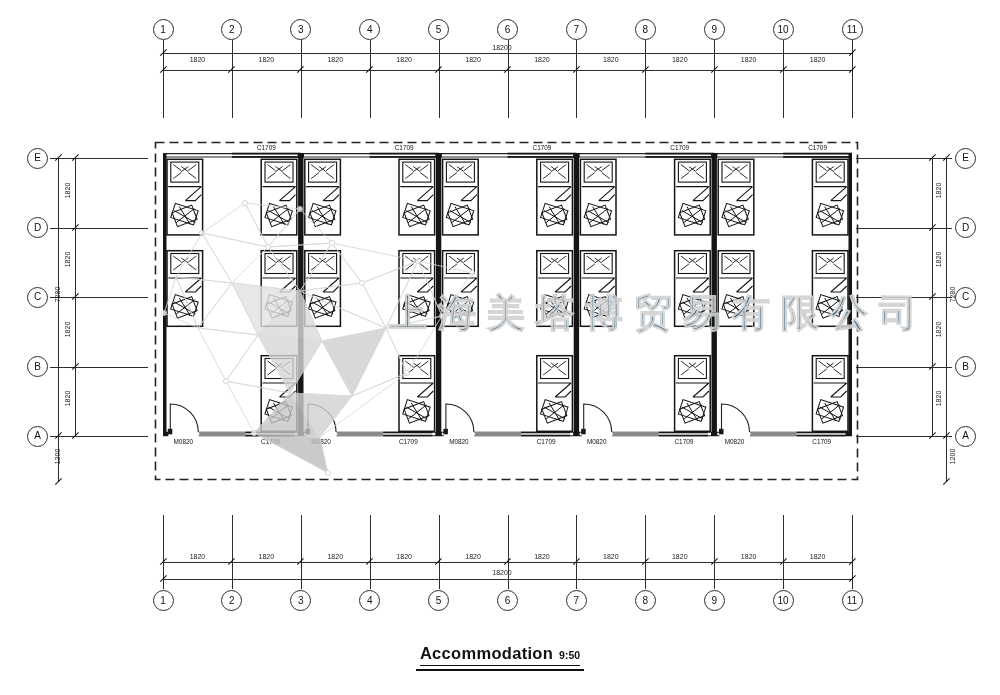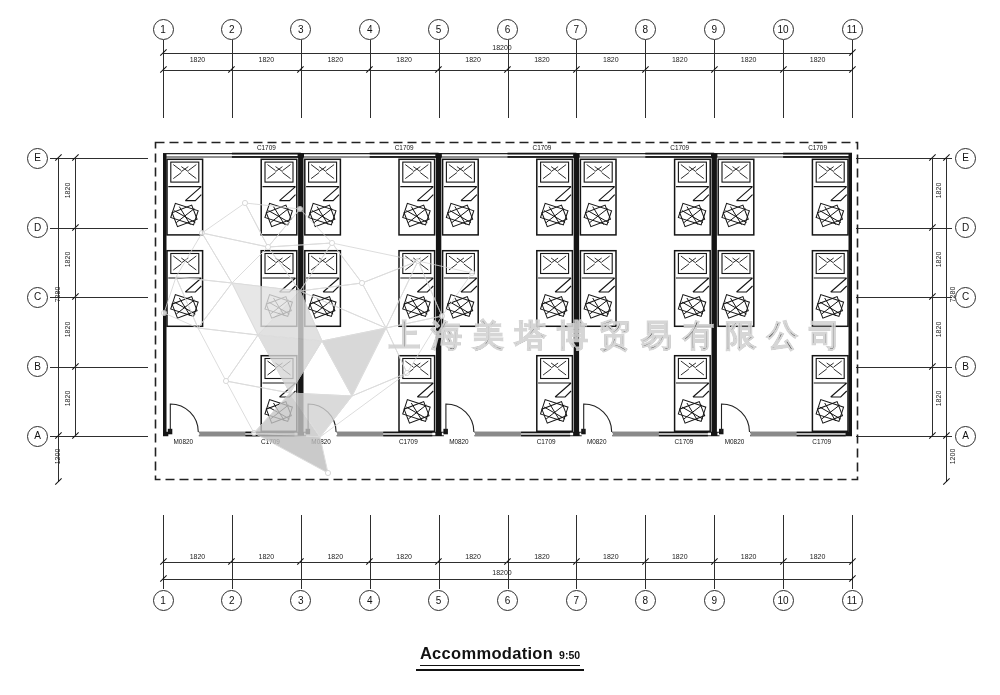--- a/index.html
+++ b/index.html
@@ -13,22 +13,22 @@
          font-size:10px;line-height:1;}
   .dim{position:absolute;font-size:7px;line-height:1;text-align:center;white-space:nowrap;color:#222;}
   .dimv{transform:rotate(-90deg);}
   .tick{position:absolute;width:9px;height:1.2px;background:#111;transform:rotate(-45deg);}
   #plan,#mesh-wrap{position:absolute;left:0;top:0;width:1000px;height:695px;}
   #plan{z-index:1;}
   #mesh-wrap{z-index:2;opacity:.8;pointer-events:none;}
   #wm-brand{position:absolute;left:383px;top:256px;z-index:3;font-size:56px;font-weight:bold;
             letter-spacing:26px;line-height:1;color:#f1f1f1;-webkit-text-stroke:2.2px #d6d6d6;
             opacity:.85;pointer-events:none;}
-  #wm-company{position:absolute;left:389px;top:320px;z-index:3;font-size:31px;font-weight:bold;
-            letter-spacing:11px;line-height:1;color:#000000;-webkit-text-stroke:1px #d2d2d2;
+  #wm-company{position:absolute;left:389px;top:294px;z-index:3;font-size:38px;font-weight:bold;
+            letter-spacing:11px;line-height:1;color:#0c4a6e;-webkit-text-stroke:1px #d2d2d2;
             opacity:.9;pointer-events:none;}
   #titleblock{position:absolute;left:400px;top:644px;width:200px;text-align:center;z-index:1;}
   #title-inner{display:inline-block;padding:0 4px 3px 4px;border-bottom:2.2px solid #111;}
   #title-inner2{display:inline-block;border-bottom:1px solid #111;padding-bottom:1.5px;}
   #title-text{font-size:16.5px;font-weight:bold;letter-spacing:.3px;}
   #title-scale{font-size:10.5px;font-weight:bold;margin-left:6px;}
 </style>
 </head>
 <body>
 

